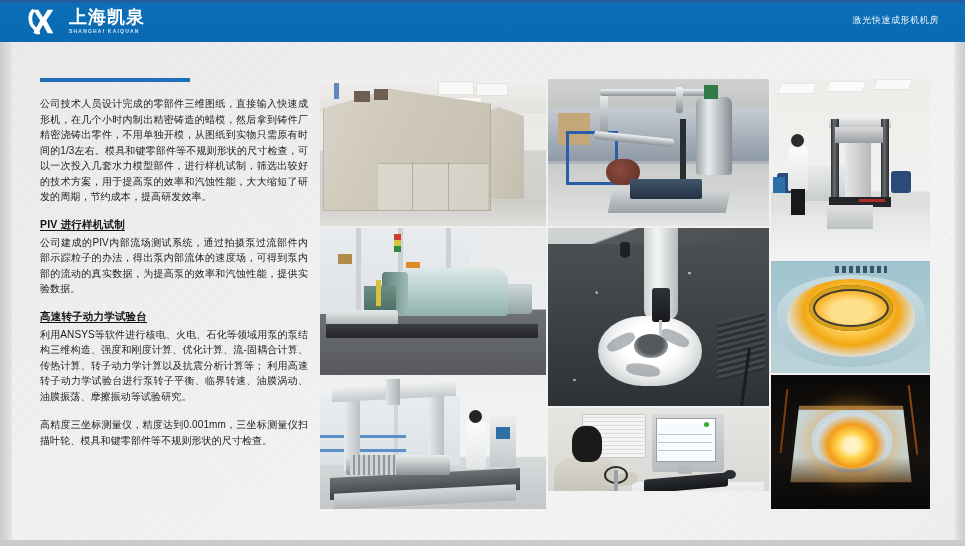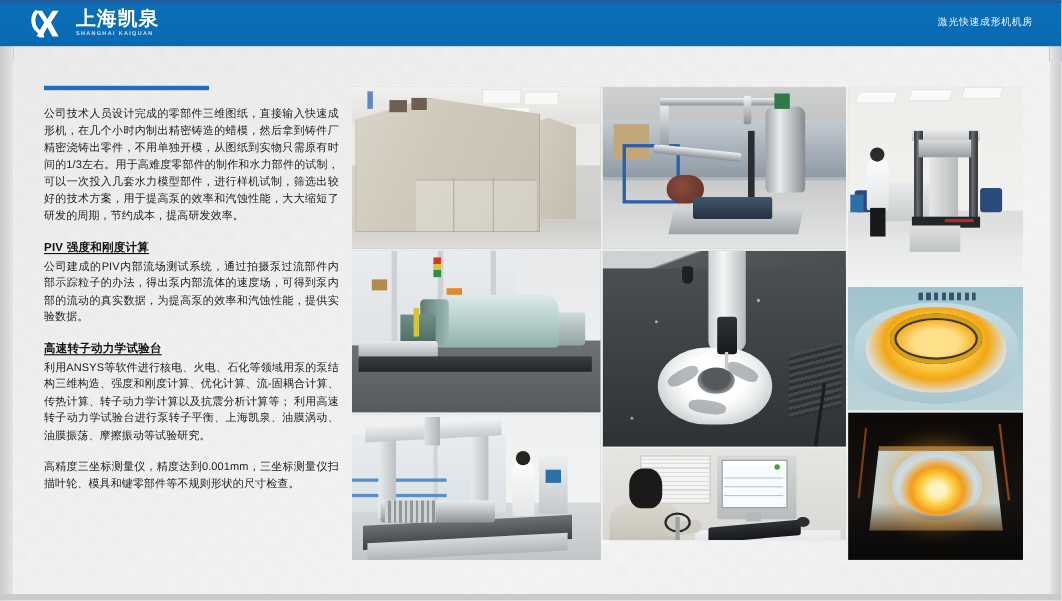--- a/index.html
+++ b/index.html
@@ -413,32 +413,32 @@
   <div class="sheet-edge-left"></div>
   <div class="sheet-edge-right"></div>
   <div class="sheet-bottom"></div>
 
   <div id="canvas">
 
     <div id="text-col">
       <div id="title-rule"></div>
 
       <div class="sec">
-        <p class="sec-p">公司技术人员设计完成的零部件三维图纸，直接输入快速成形机，在几个小时内制出精密铸造的蜡模，然后拿到铸件厂精密浇铸出零件，不用单独开模，从图纸到实物只需原有时间的1/3左右。用于高难度零部件的制作和水力部件的试制，可以一次投入几套水力模型部件，进行样机试制，筛选出较好的技术方案，用于提高泵的效率和汽蚀性能，大大缩短了研发的周期，节约成本，提高研发效率。</p>
+        <p class="sec-p">公司技术人员设计完成的零部件三维图纸，直接输入快速成形机，在几个小时内制出精密铸造的蜡模，然后拿到铸件厂精密浇铸出零件，不用单独开模，从图纸到实物只需原有时间的1/3左右。模具和键零部件等不规则形状的尺寸检查，可以一次投入几套水力模型部件，进行样机试制，筛选出较好的技术方案，用于提高泵的效率和汽蚀性能，大大缩短了研发的周期，节约成本，提高研发效率。</p>
       </div>
 
       <div class="sec">
-        <div class="sec-h">PIV 强度和刚度计算</div>
+        <div class="sec-h">PIV 进行样机试制</div>
         <p class="sec-p">公司建成的PIV内部流场测试系统，通过拍摄泵过流部件内部示踪粒子的办法，得出泵内部流体的速度场，可得到泵内部的流动的真实数据，为提高泵的效率和汽蚀性能，提供实验数据。</p>
       </div>
 
       <div class="sec">
         <div class="sec-h">高速转子动力学试验台</div>
         <p class="sec-p">利用ANSYS等软件进行核电、火电、石化等领域用泵的泵结构三维构造、强度和刚度计算、优化计算、流-固耦合计算、传热计算、转子动力学计算以及抗震分析计算等；
-利用高速转子动力学试验台进行泵转子平衡、上海凯泉、油膜涡动、油膜振荡、摩擦振动等试验研究。</p>
+利用高速转子动力学试验台进行泵转子平衡、临界转速、油膜涡动、油膜振荡、摩擦振动等试验研究。</p>
       </div>
 
       <div class="sec">
         <p class="sec-p">高精度三坐标测量仪，精度达到0.001mm，三坐标测量仪扫描叶轮、模具和键零部件等不规则形状的尺寸检查。</p>
       </div>
     </div>
 
     <div id="grid">
 
       <div class="ph" id="ph1">

